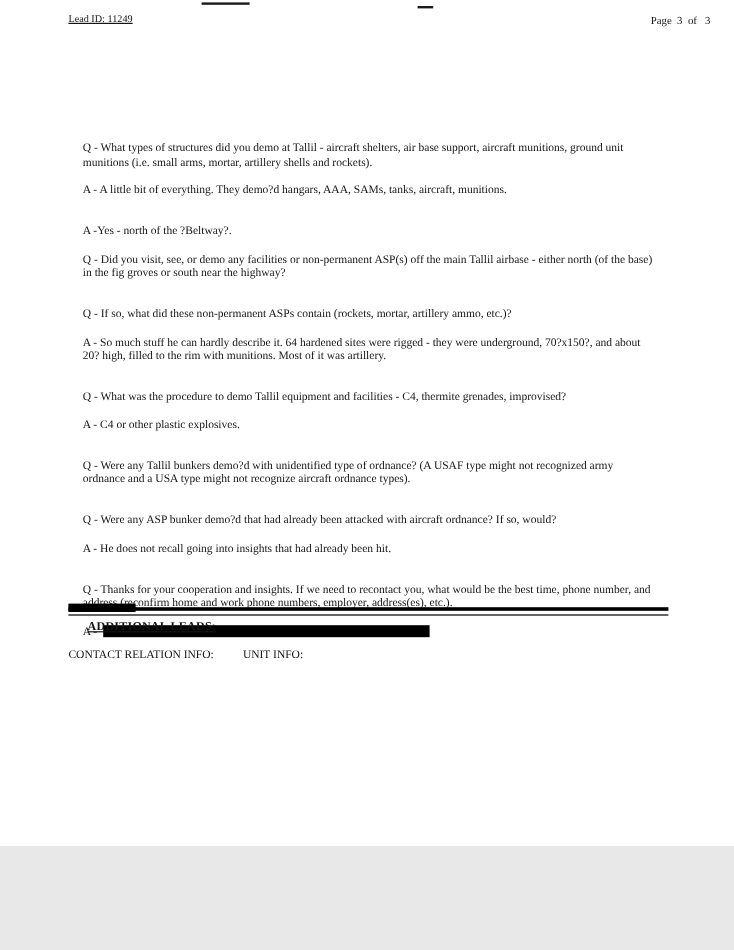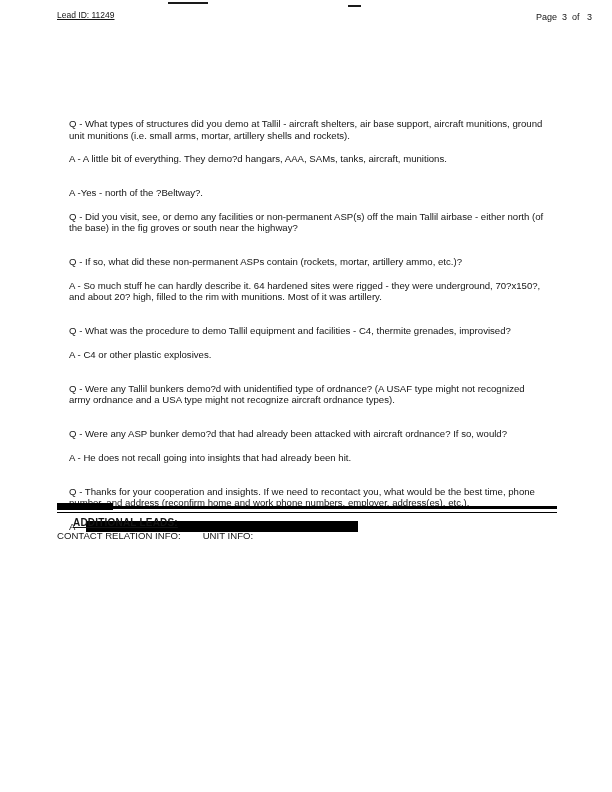--- a/index.html
+++ b/index.html
@@ -3,24 +3,24 @@
 <meta charset="utf-8">
 <style>
   html, body {
     margin: 0;
     padding: 0;
     background: #e8e8e8;
   }
   .page {
     position: relative;
     width: 612px;
-    height: 792px;
+    height: 705px;
     margin: 0 auto;
     background: #ffffff;
-    font-family: Liberation Sans, sans-serif;
+    font-family: Liberation Serif, serif;
     color: #141414;
     overflow: hidden;
   }
   
   .artifact {
     position: absolute;
     background: #1a1a1a;
   }
   .artifact-1 { left: 168px; top: 2px; width: 40px; height: 2px; }
   .artifact-2 { left: 348px; top: 5px; width: 13px; height: 2px; }
@@ -88,21 +88,21 @@
     margin-bottom: 4px;
   }
   .additional-leads {
     font-size: 10px;
     font-weight: bold;
     text-decoration: underline;
     letter-spacing: 0.2px;
     margin: 2px 0 0 16px;
   }
   .footer-row {
-    margin-top: 2px;
+    margin-top: 12px;
     font-size: 9.6px;
   }
   .footer-row .contact-relation {
     display: inline-block;
     width: 143px;
   }
 </style>
 </head>
 <body>
 

